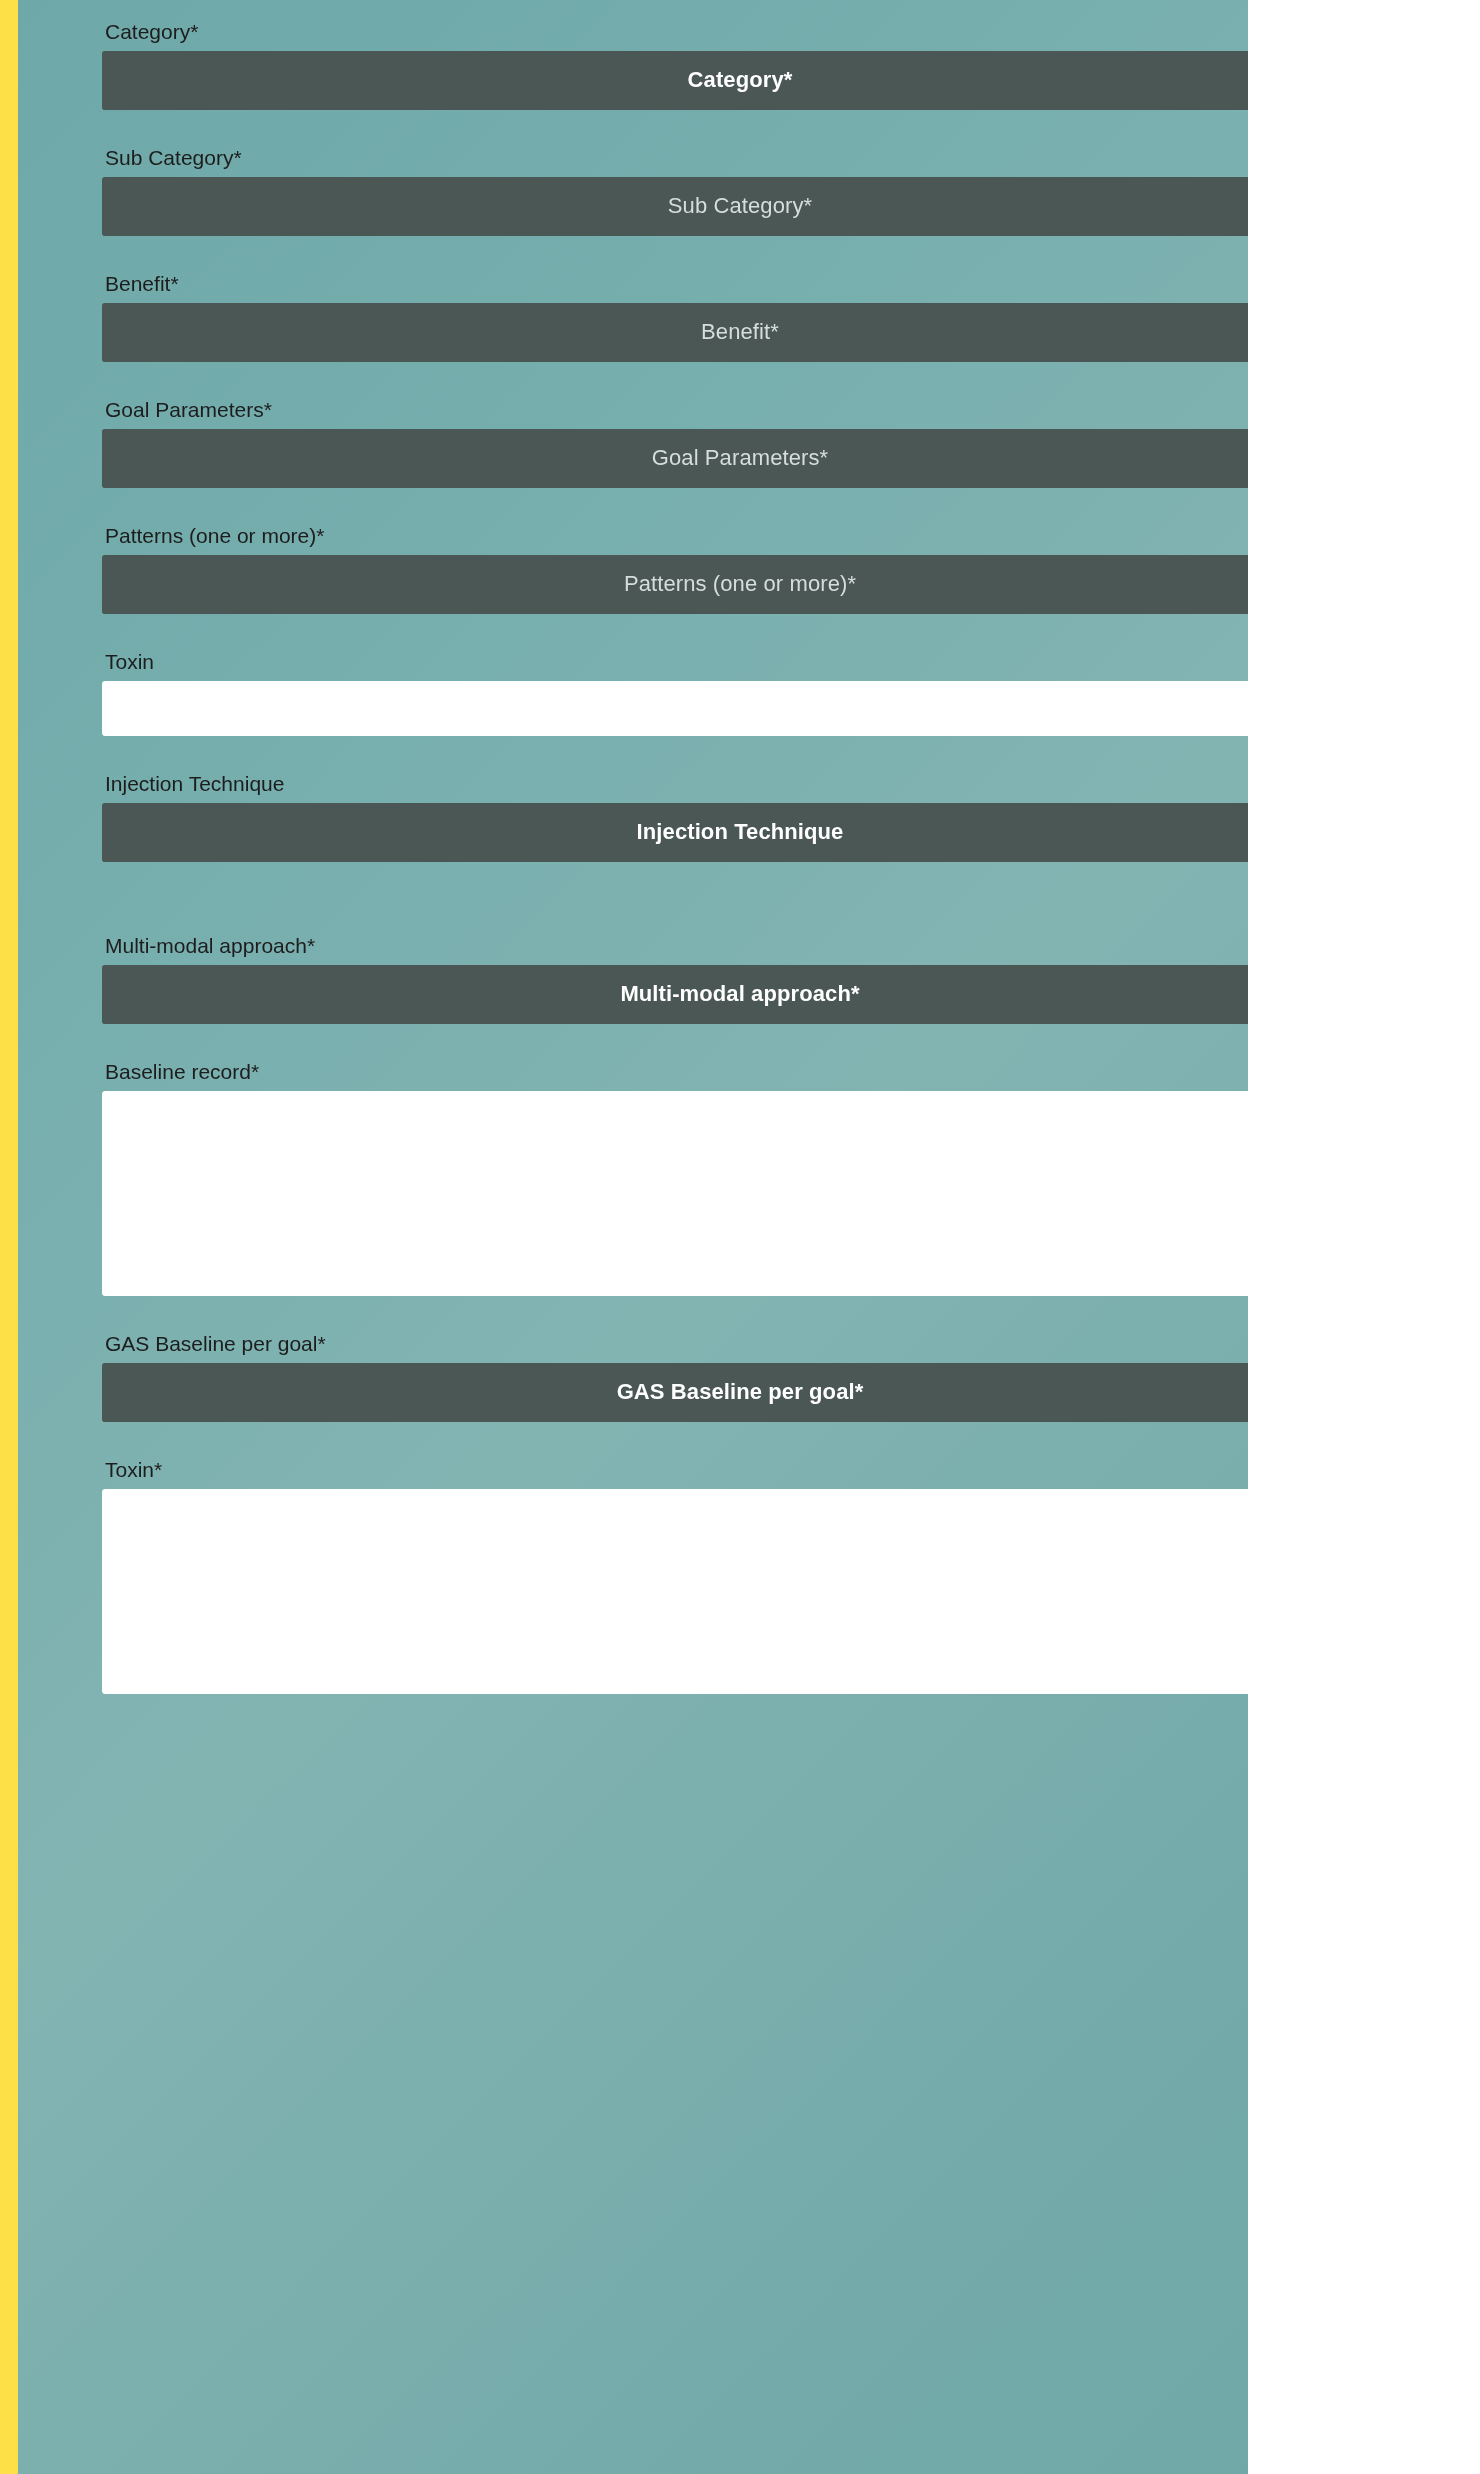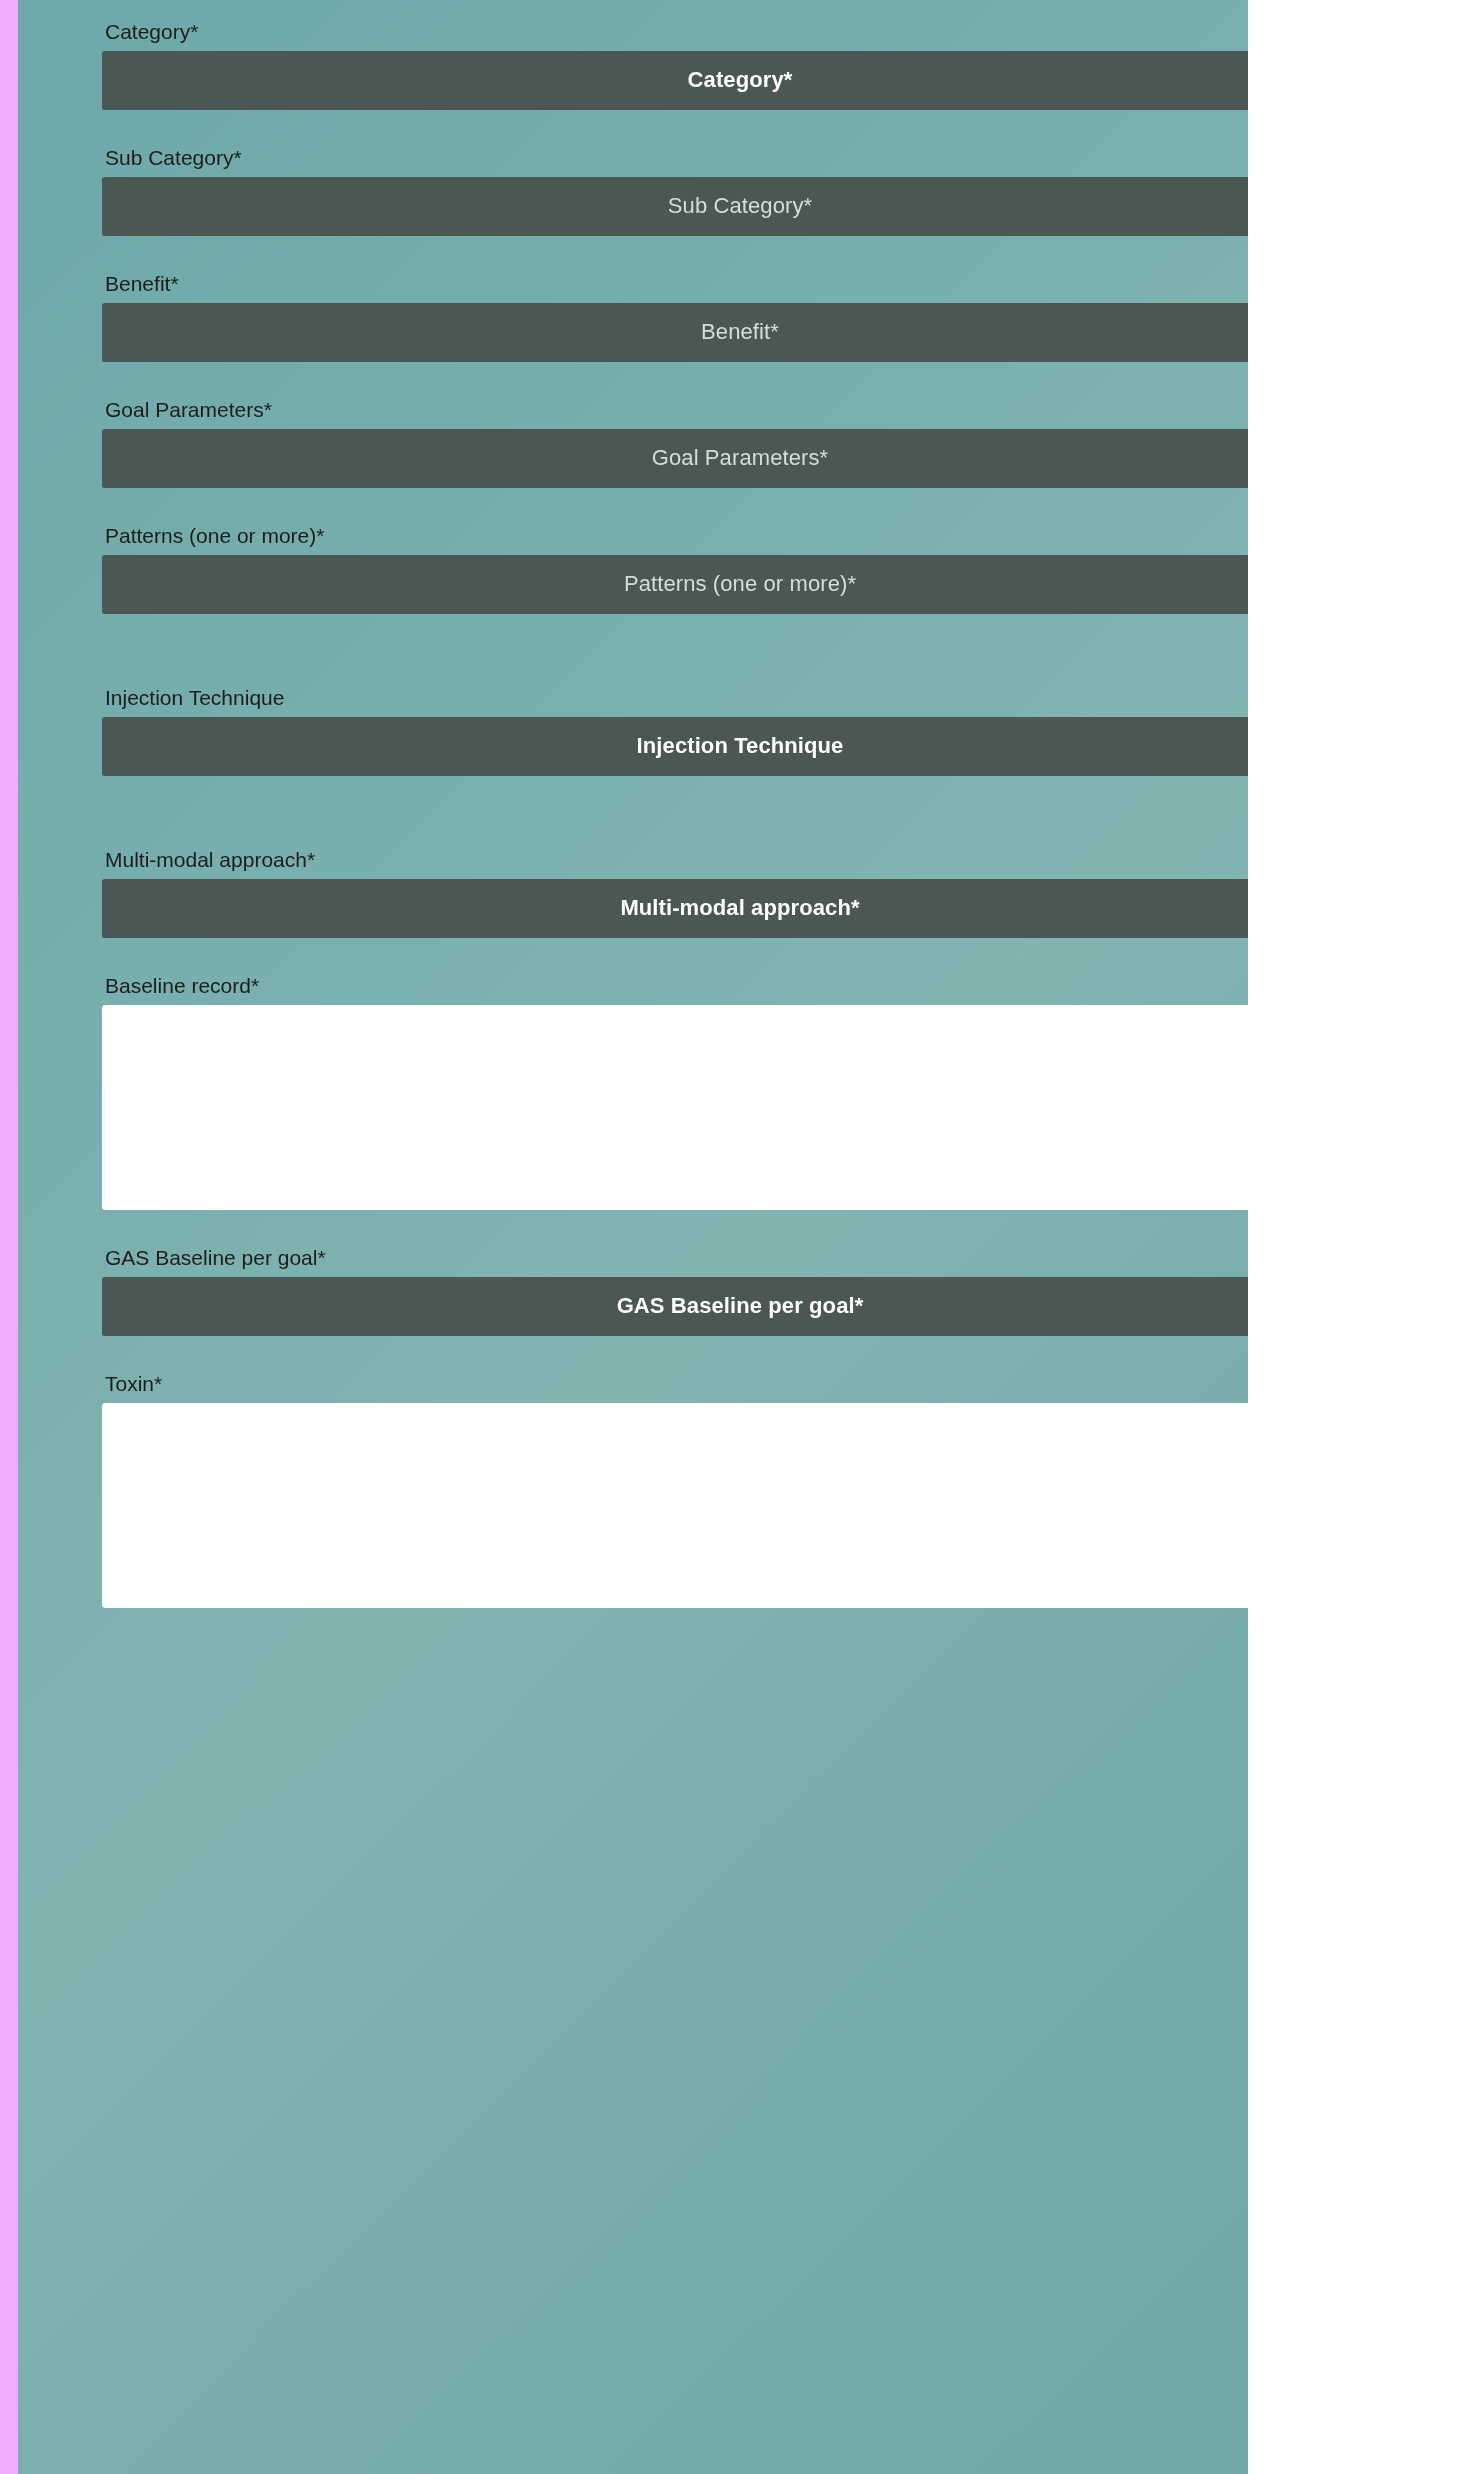--- a/index.html
+++ b/index.html
@@ -6,21 +6,21 @@
     margin: 0;
     padding: 0;
     background: #ffffff;
   }
   body {
     font-family: "Liberation Sans", sans-serif;
   }
   .page {
     width: 1248px;
     height: 2475px;
-    background: #f0abfc;
+    background: #fde047;
     position: relative;
     overflow: hidden;
     box-sizing: border-box;
   }
   .form-panel {
     position: absolute;
     left: 17.5px;
     top: 0px;
     width: 1445px;
     height: 2475px;
@@ -148,20 +148,24 @@
 
     <div class="field">
       <div class="field-label">Patterns (one or more)*</div>
       <div class="select-box muted">
         <span class="select-text">Patterns (one or more)*</span>
         <span class="caret"></span>
       </div>
     </div>
     <div class="gap-sm"></div>
 
+    <div class="field">
+      <div class="field-label">Toxin</div>
+      <input class="text-input" type="text" value="" placeholder="" style="">
+    </div>
     <div class="gap-sm"></div>
 
     <div class="field">
       <div class="field-label">Injection Technique</div>
       <div class="select-box">
         <span class="select-text">Injection Technique</span>
         <span class="caret"></span>
       </div>
     </div>
     <div class="gap-sm"></div>

